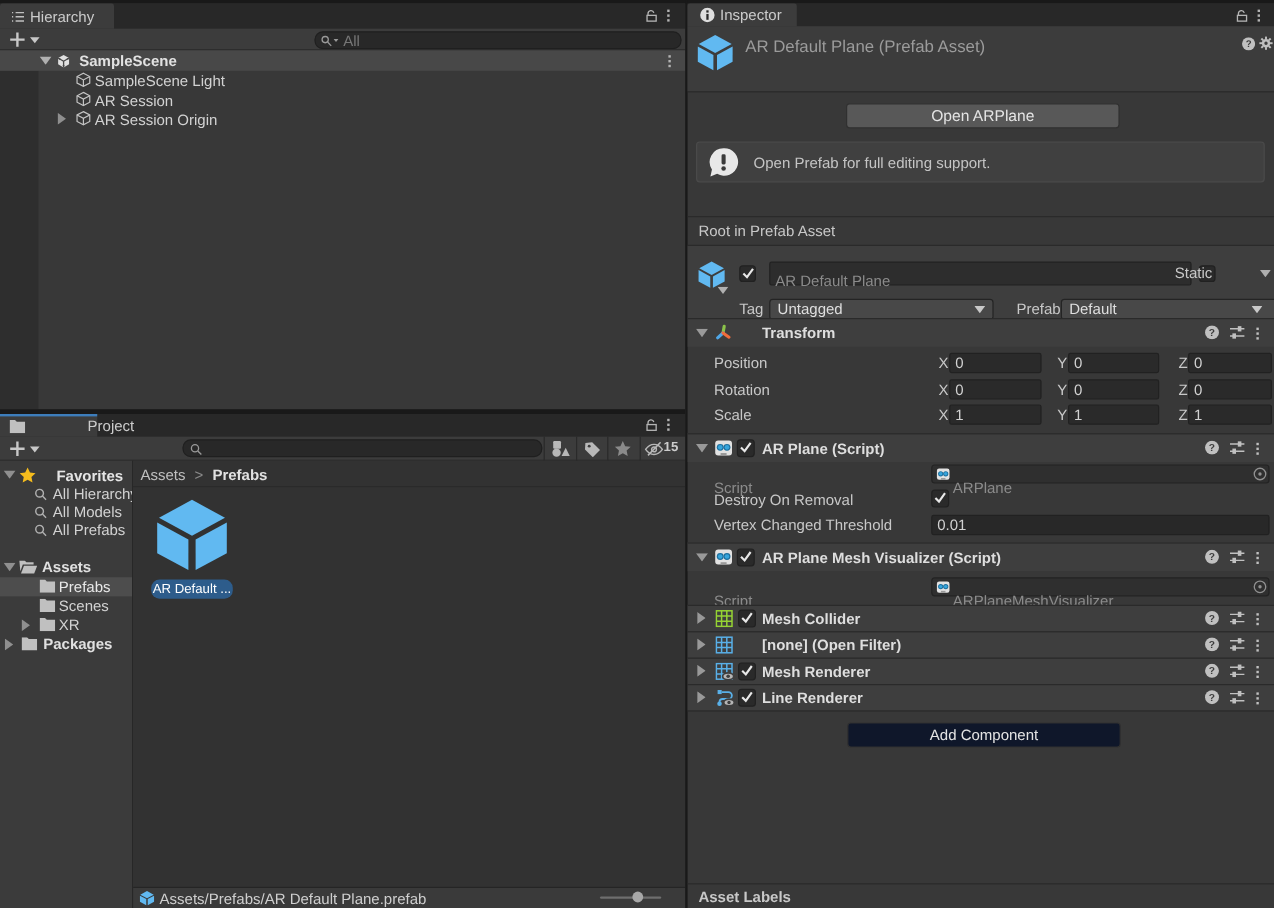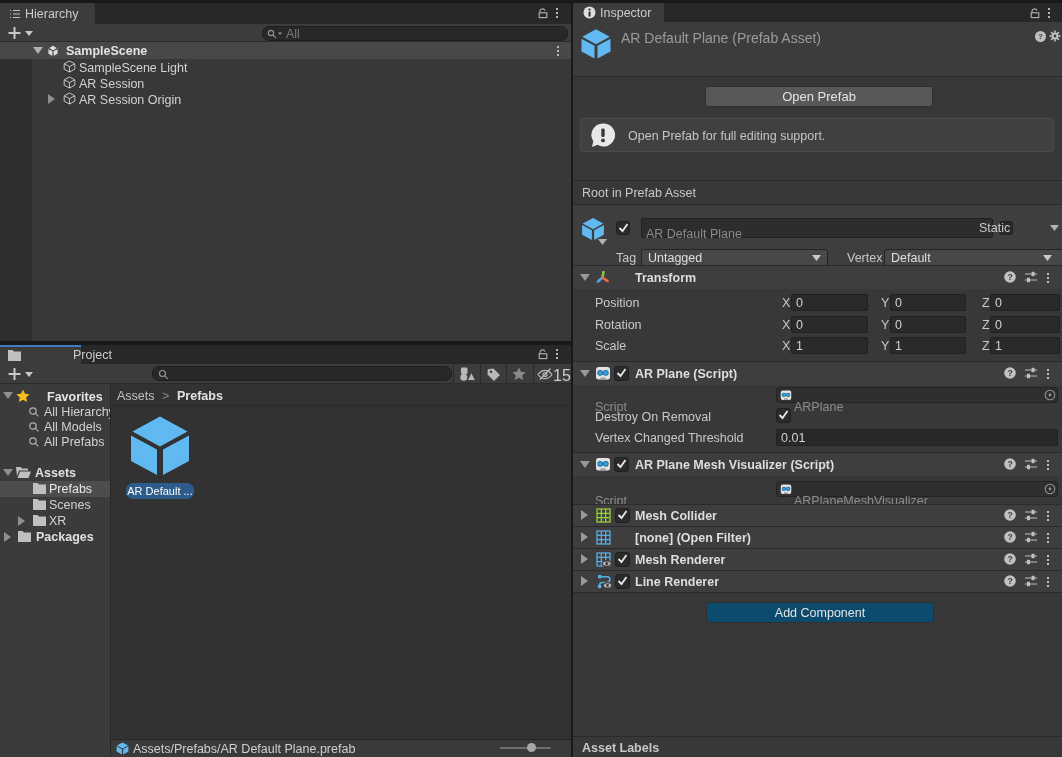--- a/index.html
+++ b/index.html
@@ -171,21 +171,21 @@
     <path fill="#8a8a8a" d="M7 0.5 9 4.8l4.6.5-3.4 3.1.9 4.6L7 10.7 2.9 13l.9-4.6L.4 5.3 5 4.8z"></path>
   </svg>
 
 <svg class="abs" style="left:537px;top:368px;" width="16" height="12" viewBox="0 0 16 12">
     <g stroke="#b8b8b8" fill="none">
       <path d="M1 6.5c2-2.8 4.4-4.2 7-4.2s5 1.4 7 4.2c-2 2.8-4.4 4.2-7 4.2S3 9.3 1 6.5z" stroke-width="1.2"></path>
       <circle cx="8" cy="6.5" r="2" stroke-width="1.2"></circle>
       <path d="M13.5 0.5 3 11.5" stroke-width="1.3"></path>
     </g>
   </svg>
-<div class="abs" style="left:553px;top:367px;color:#cccccc;font-size:16px;">15</div>
+<div class="abs" style="left:553px;top:367px;color:#cccccc;font-size:11px;font-weight:bold;">15</div>
 
 <div class="abs" style="left:0;top:384px;width:110px;height:373px;background:#3b3b3b;"></div>
 <div class="abs" style="left:110px;top:384px;width:1px;height:373px;background:#272727;"></div>
 <div class="abs" style="left:111px;top:384px;width:460px;height:373px;background:#323232;"></div>
 
 <svg class="abs" style="left:3px;top:392px;" width="10" height="7" viewBox="0 0 10 7">
     <path d="M0 0h10L5 7z" fill="#8f8f8f"></path>
   </svg>
 <svg class="abs" style="left:16px;top:389px;" width="14" height="14" viewBox="0 0 14 14">
     <path fill="#f5bc1d" d="M7 0.5 9 4.8l4.6.5-3.4 3.1.9 4.6L7 10.7 2.9 13l.9-4.6L.4 5.3 5 4.8z"></path>
@@ -326,21 +326,21 @@
         <rect x="1" y="10.4" width="4.5" height="3.2"></rect>
         <rect x="18.5" y="10.4" width="4.5" height="3.2"></rect>
         <rect x="10.4" y="1" width="3.2" height="4.5" transform="rotate(45 12 12)"></rect>
         <rect x="10.4" y="18.5" width="3.2" height="4.5" transform="rotate(45 12 12)"></rect>
         <rect x="1" y="10.4" width="4.5" height="3.2" transform="rotate(45 12 12)"></rect>
         <rect x="18.5" y="10.4" width="4.5" height="3.2" transform="rotate(45 12 12)"></rect>
       </g>
     </g>
   </svg>
 <div class="abs" style="left:573px;top:76px;width:489px;height:1px;background:#2a2a2a;"></div>
-<div class="abs" style="left:705px;top:86px;width:228px;height:21px;background:#585858;border:1px solid #303030;border-radius:3px;box-sizing:border-box;color:#e4e4e4;font-size:13px;display:flex;align-items:center;justify-content:center;">Open Prefab</div>
+<div class="abs" style="left:705px;top:86px;width:228px;height:21px;background:#585858;border:1px solid #303030;border-radius:3px;box-sizing:border-box;color:#e4e4e4;font-size:13px;display:flex;align-items:center;justify-content:center;">Open ARPlane</div>
 
 <div class="abs" style="left:580px;top:118px;width:474px;height:34px;background:#404040;border:1px solid #4a4a4a;border-radius:3px;box-sizing:border-box;"></div>
 <svg class="abs" style="left:589px;top:122px;" width="28" height="27" viewBox="0 0 28 27">
     <path fill="#e8e8e8" d="M14 1.5A11.5 11.5 0 0 0 4.3 19.3L3 25l5.6-2.2A11.5 11.5 0 1 0 14 1.5z"></path>
     <rect x="12.3" y="6.5" width="3.4" height="8.5" rx="1.2" fill="#3a3a3a"></rect>
     <circle cx="14" cy="18.4" r="1.9" fill="#3a3a3a"></circle>
   </svg>
 <div class="abs" style="left:628px;top:129px;color:#c4c4c4;">Open Prefab for full editing support.</div>
 
 <div class="abs" style="left:573px;top:180px;width:489px;height:1px;background:#2a2a2a;"></div>
@@ -368,21 +368,21 @@
 <div class="abs" style="left:979px;top:221px;color:#c8c8c8;">Static</div>
 <svg class="abs" style="left:1050px;top:225px;" width="9" height="6" viewBox="0 0 9 6">
     <path d="M0 0h9L4.5 6z" fill="#b0b0b0"></path>
   </svg>
 
 <div class="abs" style="left:616px;top:251px;color:#c8c8c8;">Tag</div>
 <div class="drop" style="left:641px;top:249px;width:187px;height:18px;">Untagged</div>
 <svg class="abs" style="left:812px;top:255px;" width="9" height="6" viewBox="0 0 9 6">
     <path d="M0 0h9L4.5 6z" fill="#c8c8c8"></path>
   </svg>
-<div class="abs" style="left:847px;top:251px;color:#c8c8c8;">Vertex</div>
+<div class="abs" style="left:847px;top:251px;color:#c8c8c8;">Prefab</div>
 <div class="drop" style="left:884px;top:249px;width:201px;height:18px;">Default</div>
 <svg class="abs" style="left:1043px;top:255px;" width="9" height="6" viewBox="0 0 9 6">
     <path d="M0 0h9L4.5 6z" fill="#c8c8c8"></path>
   </svg>
 <div class="hdr" style="top:265px;height:24px;"></div>
 <svg class="abs" style="left:580px;top:274px;" width="10" height="7" viewBox="0 0 10 7">
     <path d="M0 0h10L5 7z" fill="#999999"></path>
   </svg>
 <svg class="abs" style="left:595px;top:270px;" width="15" height="15" viewBox="0 0 15 15">
     <g stroke-width="2.6" stroke-linecap="round" fill="none">
@@ -669,15 +669,15 @@
     <rect x="3" y="6.8" width="3" height="4.4" fill="#c0c0c0"></rect>
   </svg>
 <svg class="abs" style="left:1046px;top:576px;" width="4" height="12" viewBox="0 0 4 12">
     <g fill="#c0c0c0">
       <rect x="1" y="1" width="2" height="2"></rect>
       <rect x="1" y="5" width="2" height="2"></rect>
       <rect x="1" y="9" width="2" height="2"></rect>
     </g>
   </svg>
 <div class="abs" style="left:573px;top:592px;width:489px;height:1px;background:#2a2a2a;"></div>
-<div class="abs" style="left:706px;top:602px;width:228px;height:21px;background:#0c4a6e;border:1px solid #303030;border-radius:3px;box-sizing:border-box;color:#e4e4e4;display:flex;align-items:center;justify-content:center;">Add Component</div>
+<div class="abs" style="left:706px;top:602px;width:228px;height:21px;background:#0f172a;border:1px solid #303030;border-radius:3px;box-sizing:border-box;color:#e4e4e4;display:flex;align-items:center;justify-content:center;">Add Component</div>
 <div class="abs" style="left:573px;top:736px;width:489px;height:1px;background:#2a2a2a;"></div>
 <div class="abs b" style="left:582px;top:741px;color:#c8c8c8;">Asset Labels</div>
 
 </body></html>

